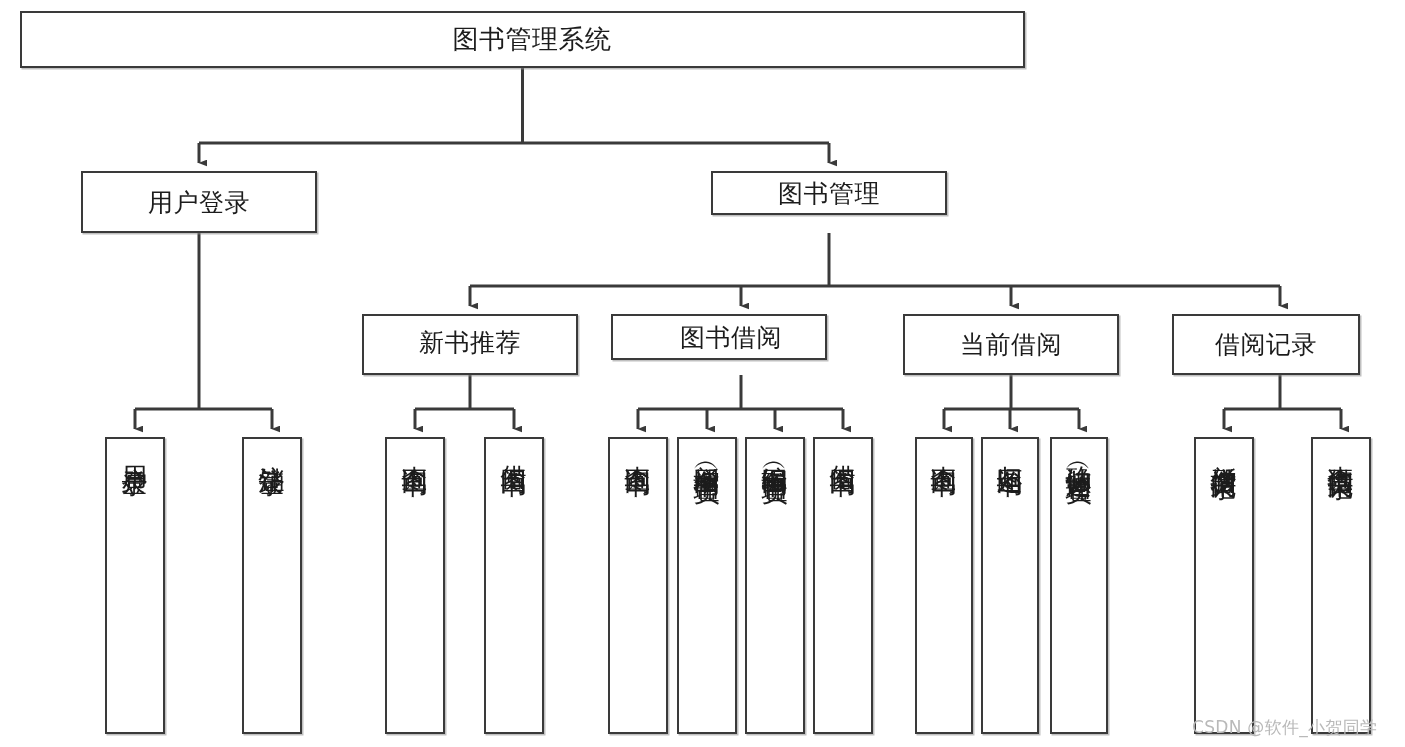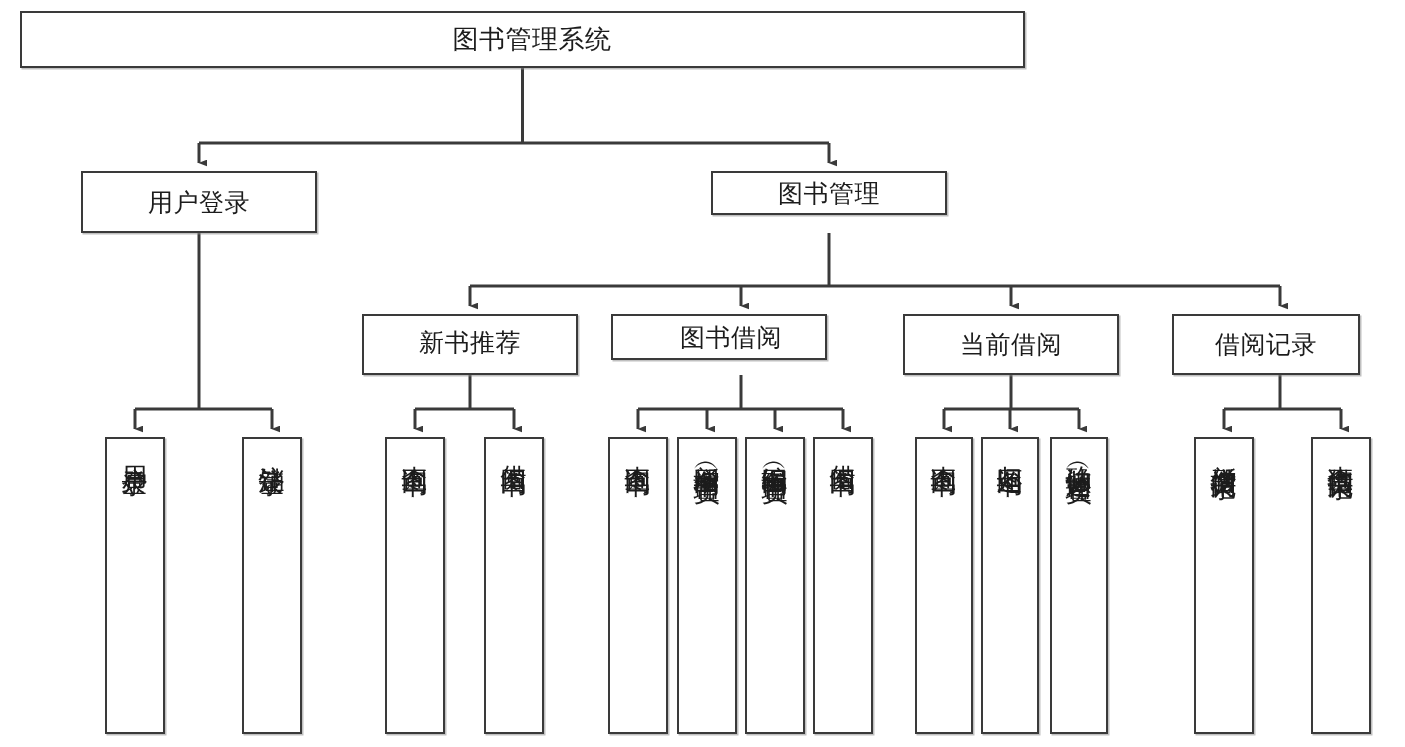--- a/index.html
+++ b/index.html
@@ -178,13 +178,14 @@
         <span class="node-label">确认归还（管理员）</span>
       </div>
       <div class="node v" style="left: 1194px; top: 437px; width: 60px; height: 297px;">
         <span class="node-label">新增借阅记录</span>
       </div>
       <div class="node v" style="left: 1311px; top: 437px; width: 60px; height: 297px;">
         <span class="node-label">查询借阅记录</span>
       </div>
     </div>
 
+  <div class="watermark">CSDN @软件_小贺同学</div>
 </div>
 
 </body></html>

